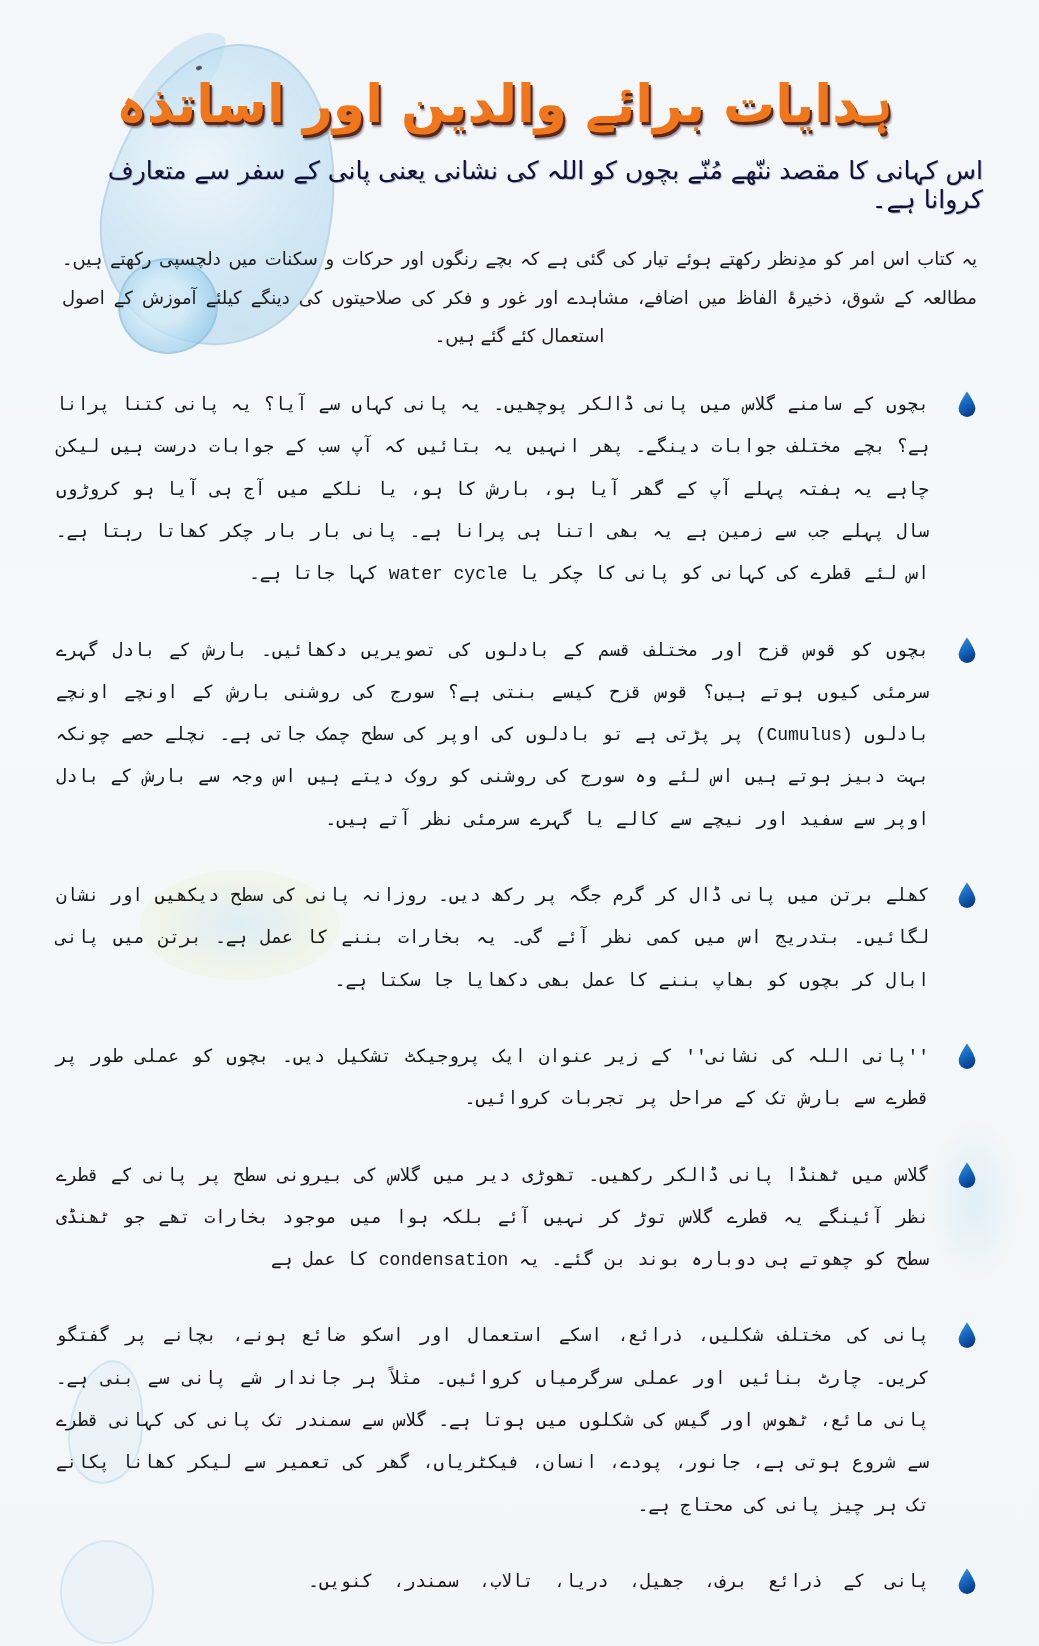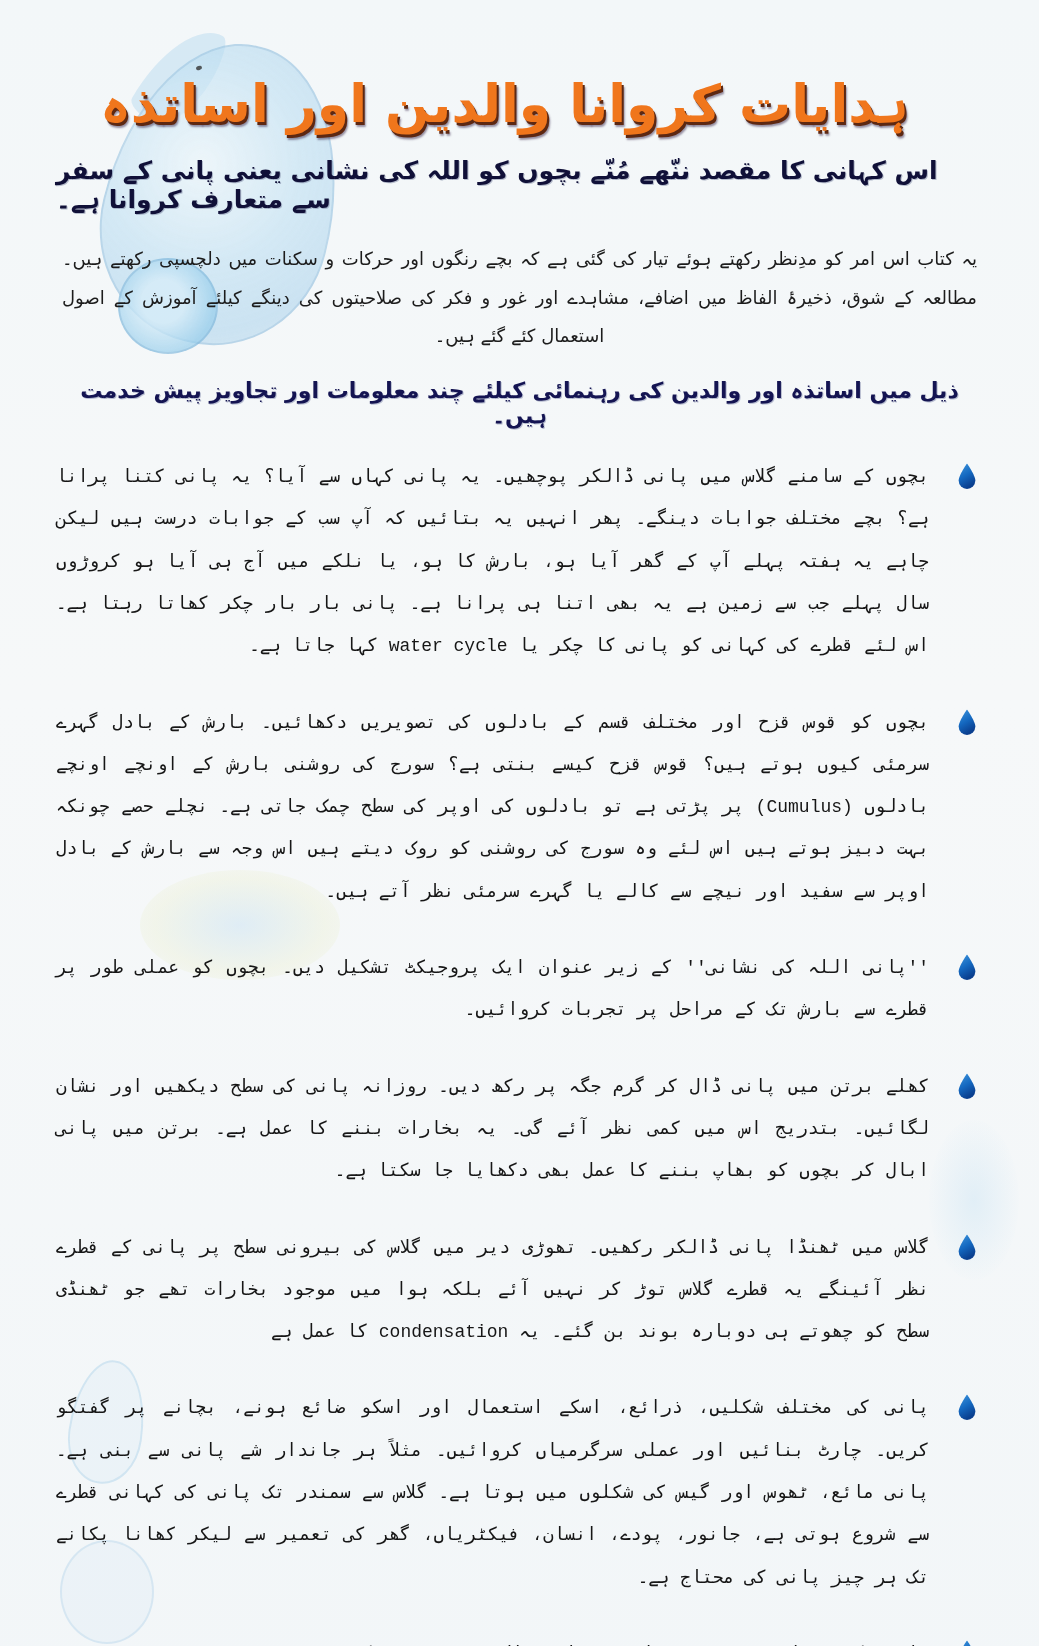--- a/index.html
+++ b/index.html
@@ -73,23 +73,23 @@
   .title {
     text-align: center;
     font-size: 52px;
     font-weight: bold;
     color: #f0761c;
     text-shadow: 2px 3px 0 #5d2812, 3px 5px 2px rgba(40,20,60,0.45);
     margin: 26px 30px 10px 0;
     letter-spacing: 1px;
   }
   .subtitle {
-    text-align: left;
+    text-align: right;
     font-size: 25px;
-    font-weight: bold;
+    font-weight: normal;
     color: #101038;
     margin: 22px 0 8px 0;
     text-shadow: 1px 1px 0 rgba(120,130,160,0.5);
   }
   .intro {
     font-size: 18px;
     color: #1c1c1c;
     line-height: 2.15;
     text-align: justify;
     text-align-last: center;
@@ -154,52 +154,51 @@
       <linearGradient id="dropGrad" x1="0" y1="0" x2="0.4" y2="1">
         <stop offset="0" stop-color="#3e96dd"></stop>
         <stop offset="0.55" stop-color="#1468c0"></stop>
         <stop offset="1" stop-color="#0a3f8f"></stop>
       </linearGradient>
     </defs>
   </svg>
 
   <div class="content">
 
-    <h1 class="title">ہدایات کروانا والدین اور اساتذہ</h1>
+    <h1 class="title">ہدایات برائے والدین اور اساتذہ</h1>
 
     <div class="subtitle">اس کہانی کا مقصد ننّھے مُنّے بچوں کو اللہ کی نشانی یعنی پانی کے سفر سے متعارف کروانا ہے۔</div>
 
     <p class="intro">یہ کتاب اس امر کو مدِنظر رکھتے ہوئے تیار کی گئی ہے کہ بچے رنگوں اور حرکات و سکنات میں دلچسپی رکھتے ہیں۔ مطالعہ کے شوق، ذخیرۂ الفاظ میں اضافے، مشاہدے اور غور و فکر کی صلاحیتوں کی دینگے کیلئے آموزش کے اصول استعمال کئے گئے ہیں۔</p>
 
-    <div class="guidance">ذیل میں اساتذہ اور والدین کی رہنمائی کیلئے چند معلومات اور تجاویز پیش خدمت ہیں۔</div>
 
     <ul class="bullet-list">
       <li>
         <svg class="drop" viewBox="0 0 24 32">
             <path d="M12 1 C12 1 2 15 2 21.5 A10 10 0 0 0 22 21.5 C22 15 12 1 12 1 Z" fill="url(#dropGrad)"></path>
           </svg>
         <span>بچوں کے سامنے گلاس میں پانی ڈالکر پوچھیں۔ یہ پانی کہاں سے آیا؟ یہ پانی کتنا پرانا ہے؟ بچے مختلف جوابات دینگے۔ پھر انہیں یہ بتائیں کہ آپ سب کے جوابات درست ہیں لیکن چاہے یہ ہفتہ پہلے آپ کے گھر آیا ہو، بارش کا ہو، یا نلکے میں آج ہی آیا ہو کروڑوں سال پہلے جب سے زمین ہے یہ بھی اتنا ہی پرانا ہے۔ پانی بار بار چکر کھاتا رہتا ہے۔ اس لئے قطرے کی کہانی کو پانی کا چکر یا water cycle کہا جاتا ہے۔</span>
       </li>
       <li>
         <svg class="drop" viewBox="0 0 24 32">
             <path d="M12 1 C12 1 2 15 2 21.5 A10 10 0 0 0 22 21.5 C22 15 12 1 12 1 Z" fill="url(#dropGrad)"></path>
           </svg>
         <span>بچوں کو قوس قزح اور مختلف قسم کے بادلوں کی تصویریں دکھائیں۔ بارش کے بادل گہرے سرمئی کیوں ہوتے ہیں؟ قوس قزح کیسے بنتی ہے؟ سورج کی روشنی بارش کے اونچے اونچے بادلوں (Cumulus) پر پڑتی ہے تو بادلوں کی اوپر کی سطح چمک جاتی ہے۔ نچلے حصے چونکہ بہت دبیز ہوتے ہیں اس لئے وہ سورج کی روشنی کو روک دیتے ہیں اس وجہ سے بارش کے بادل اوپر سے سفید اور نیچے سے کالے یا گہرے سرمئی نظر آتے ہیں۔</span>
       </li>
       <li>
         <svg class="drop" viewBox="0 0 24 32">
             <path d="M12 1 C12 1 2 15 2 21.5 A10 10 0 0 0 22 21.5 C22 15 12 1 12 1 Z" fill="url(#dropGrad)"></path>
           </svg>
+        <span>کھلے برتن میں پانی ڈال کر گرم جگہ پر رکھ دیں۔ روزانہ پانی کی سطح دیکھیں اور نشان لگائیں۔ بتدریج اس میں کمی نظر آئے گی۔ یہ بخارات بننے کا عمل ہے۔ برتن میں پانی ابال کر بچوں کو بھاپ بننے کا عمل بھی دکھایا جا سکتا ہے۔</span>
+      </li>
+      <li>
+        <svg class="drop" viewBox="0 0 24 32">
+            <path d="M12 1 C12 1 2 15 2 21.5 A10 10 0 0 0 22 21.5 C22 15 12 1 12 1 Z" fill="url(#dropGrad)"></path>
+          </svg>
         <span>''پانی اللہ کی نشانی'' کے زیر عنوان ایک پروجیکٹ تشکیل دیں۔ بچوں کو عملی طور پر قطرے سے بارش تک کے مراحل پر تجربات کروائیں۔</span>
-      </li>
-      <li>
-        <svg class="drop" viewBox="0 0 24 32">
-            <path d="M12 1 C12 1 2 15 2 21.5 A10 10 0 0 0 22 21.5 C22 15 12 1 12 1 Z" fill="url(#dropGrad)"></path>
-          </svg>
-        <span>کھلے برتن میں پانی ڈال کر گرم جگہ پر رکھ دیں۔ روزانہ پانی کی سطح دیکھیں اور نشان لگائیں۔ بتدریج اس میں کمی نظر آئے گی۔ یہ بخارات بننے کا عمل ہے۔ برتن میں پانی ابال کر بچوں کو بھاپ بننے کا عمل بھی دکھایا جا سکتا ہے۔</span>
       </li>
       <li>
         <svg class="drop" viewBox="0 0 24 32">
             <path d="M12 1 C12 1 2 15 2 21.5 A10 10 0 0 0 22 21.5 C22 15 12 1 12 1 Z" fill="url(#dropGrad)"></path>
           </svg>
         <span>گلاس میں ٹھنڈا پانی ڈالکر رکھیں۔ تھوڑی دیر میں گلاس کی بیرونی سطح پر پانی کے قطرے نظر آئینگے یہ قطرے گلاس توڑ کر نہیں آئے بلکہ ہوا میں موجود بخارات تھے جو ٹھنڈی سطح کو چھوتے ہی دوبارہ بوند بن گئے۔ یہ condensation کا عمل ہے</span>
       </li>
       <li>
         <svg class="drop" viewBox="0 0 24 32">
             <path d="M12 1 C12 1 2 15 2 21.5 A10 10 0 0 0 22 21.5 C22 15 12 1 12 1 Z" fill="url(#dropGrad)"></path>

